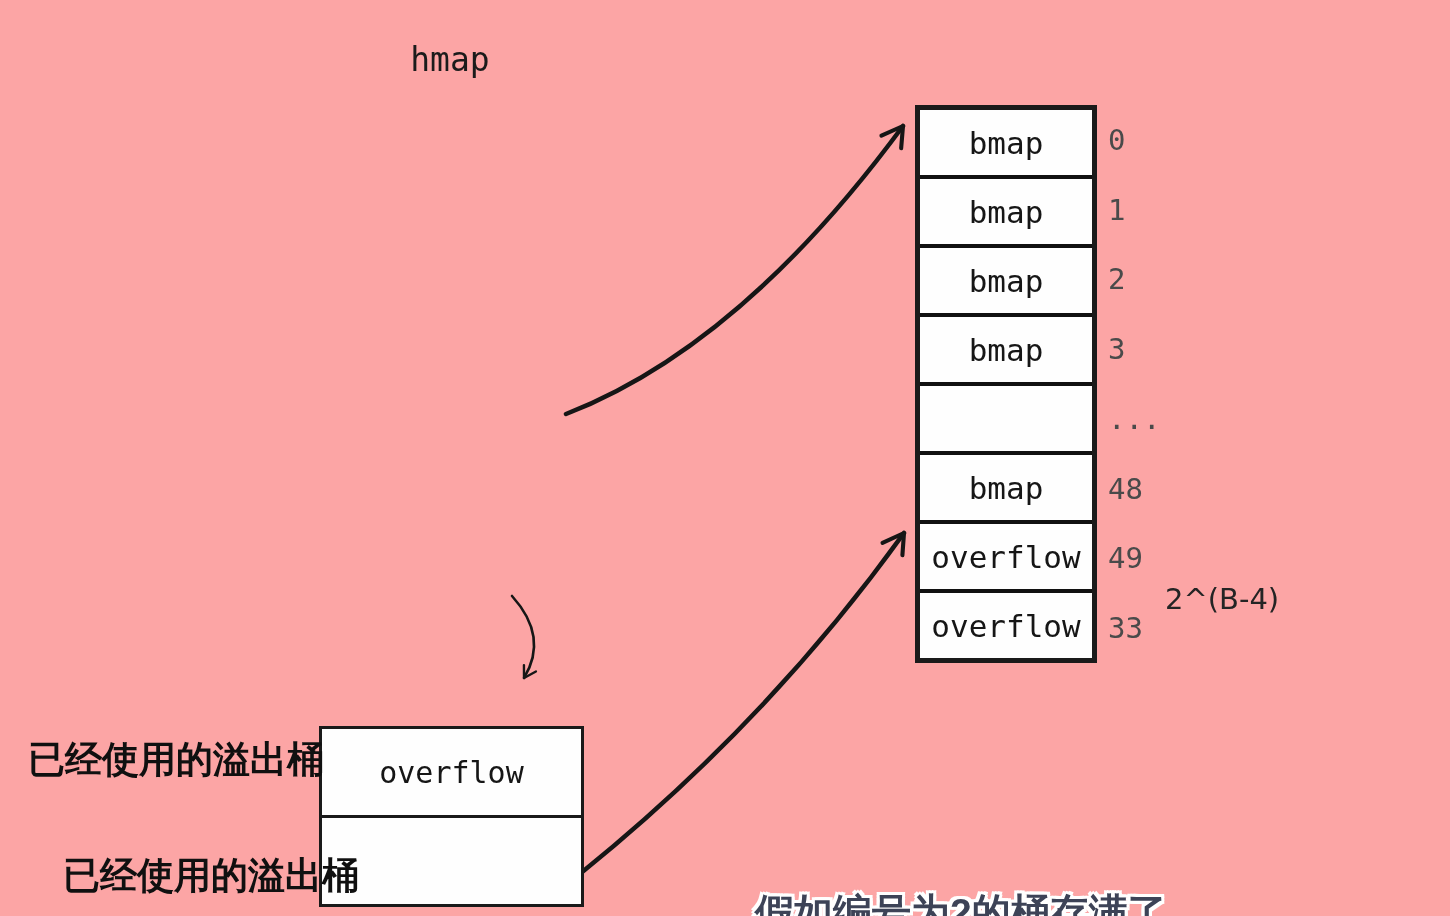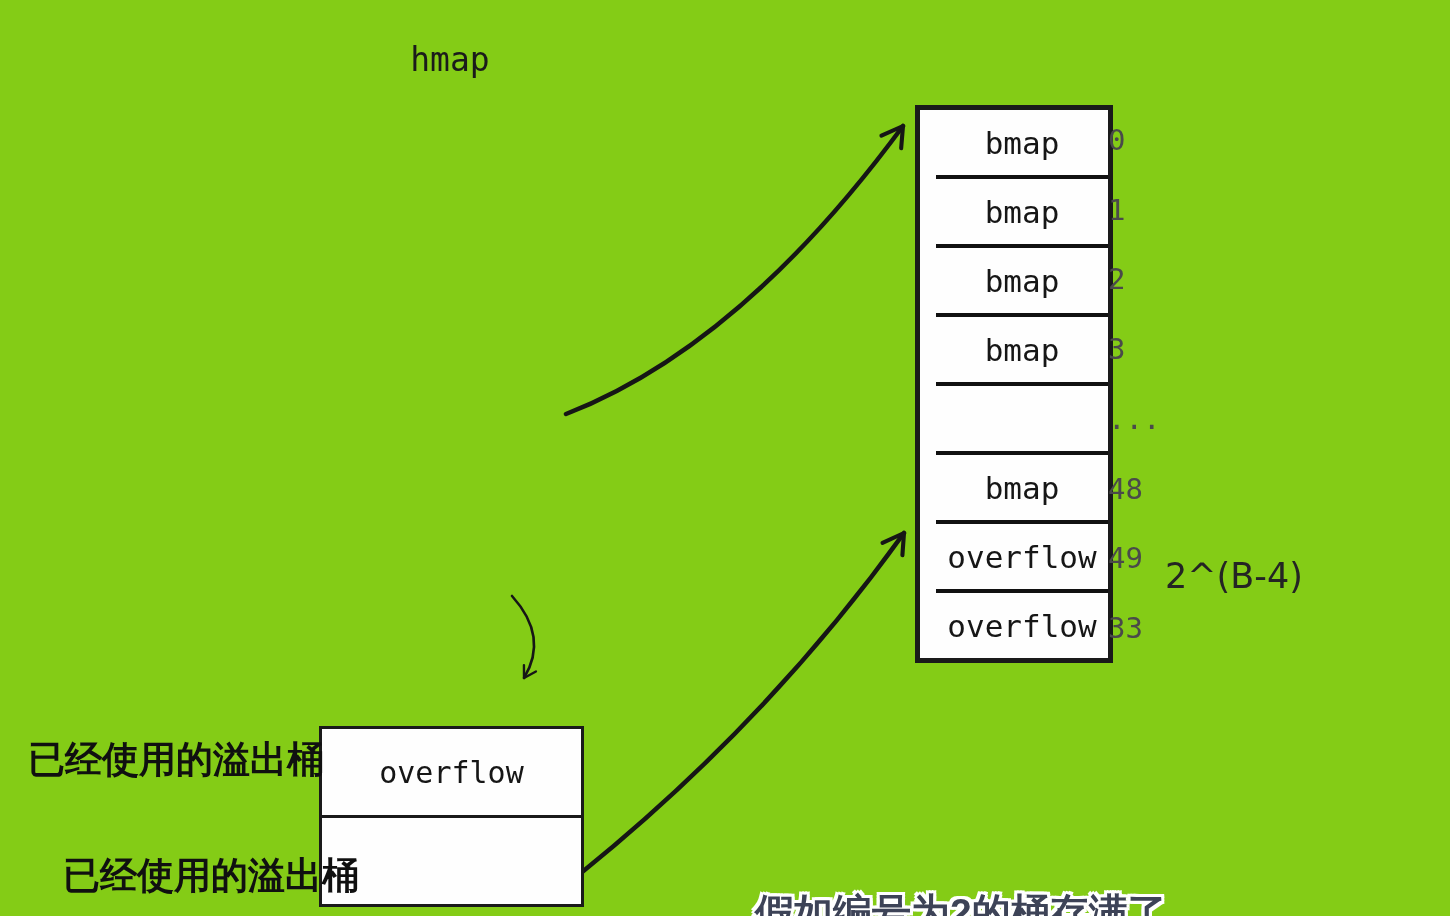--- a/index.html
+++ b/index.html
@@ -1,48 +1,48 @@
 <!DOCTYPE html>
 <html><head>
 <meta charset="utf-8">
 <style>
   html,body{margin:0;padding:0;background:#ffffff;}
   .canvas{
-    position:relative;width:1450px;height:916px;background:#84cc16;
+    position:relative;width:1450px;height:916px;background:#fca5a5;
     overflow:hidden;font-family:"DejaVu Sans Mono","Liberation Mono",monospace;
   }
   .arrow-layer{position:absolute;left:0;top:0;width:1450px;height:916px;pointer-events:none;}
   .struct{
     position:absolute;display:flex;flex-direction:column;
     border:3px solid #1a1a1a;background:#fefefe;box-sizing:content-box;
   }
   .struct .row{
     flex:1;display:flex;align-items:center;justify-content:center;
     border-top:3px solid #1a1a1a;font-size:30px;color:#161616;white-space:nowrap;
   }
   .struct .row:first-child{border-top:none;}
   #hmap-box{left:330px;top:92px;width:234px;height:517px;}
-  #bmap-box{left:915px;top:105px;width:172px;height:548px;border-width:5px;padding-left:16px;}
+  #bmap-box{left:915px;top:105px;width:172px;height:548px;border-width:5px;}
   #bmap-box .row{border-top:4px solid #111;font-size:31px;}
   #bmap-box .row:first-child{border-top:none;}
   #mapextra-box{left:319px;top:726px;width:259px;height:175px;}
   .struct-title{
     position:absolute;text-align:center;font-size:33px;color:#1b1b1b;
   }
   #hmap-title{left:330px;top:40px;width:240px;}
   #mapextra-title{left:319px;top:684px;width:265px;font-size:31px;}
   .index-col{
     position:absolute;left:1108px;top:105px;width:70px;height:558px;
     display:flex;flex-direction:column;
   }
   .index-col .idx{
     flex:1;display:flex;align-items:center;font-size:29px;color:#4a4a4a;
   }
   .size-annotation{
-    position:absolute;left:1165px;top:556px;font-size:35px;color:#242424;
+    position:absolute;left:1165px;top:582px;font-size:29px;color:#242424;
     font-family:"DejaVu Sans","Liberation Sans",sans-serif;
   }
   .cn-label{
     position:absolute;font-family:"Liberation Sans","DejaVu Sans",sans-serif;
     font-weight:700;font-size:37px;color:#101010;white-space:nowrap;
   }
   #used-overflow-label{left:28px;top:735px;}
   #next-free-label{left:63px;top:851px;}
   .subtitle{
     position:absolute;left:755px;top:886px;white-space:nowrap;

